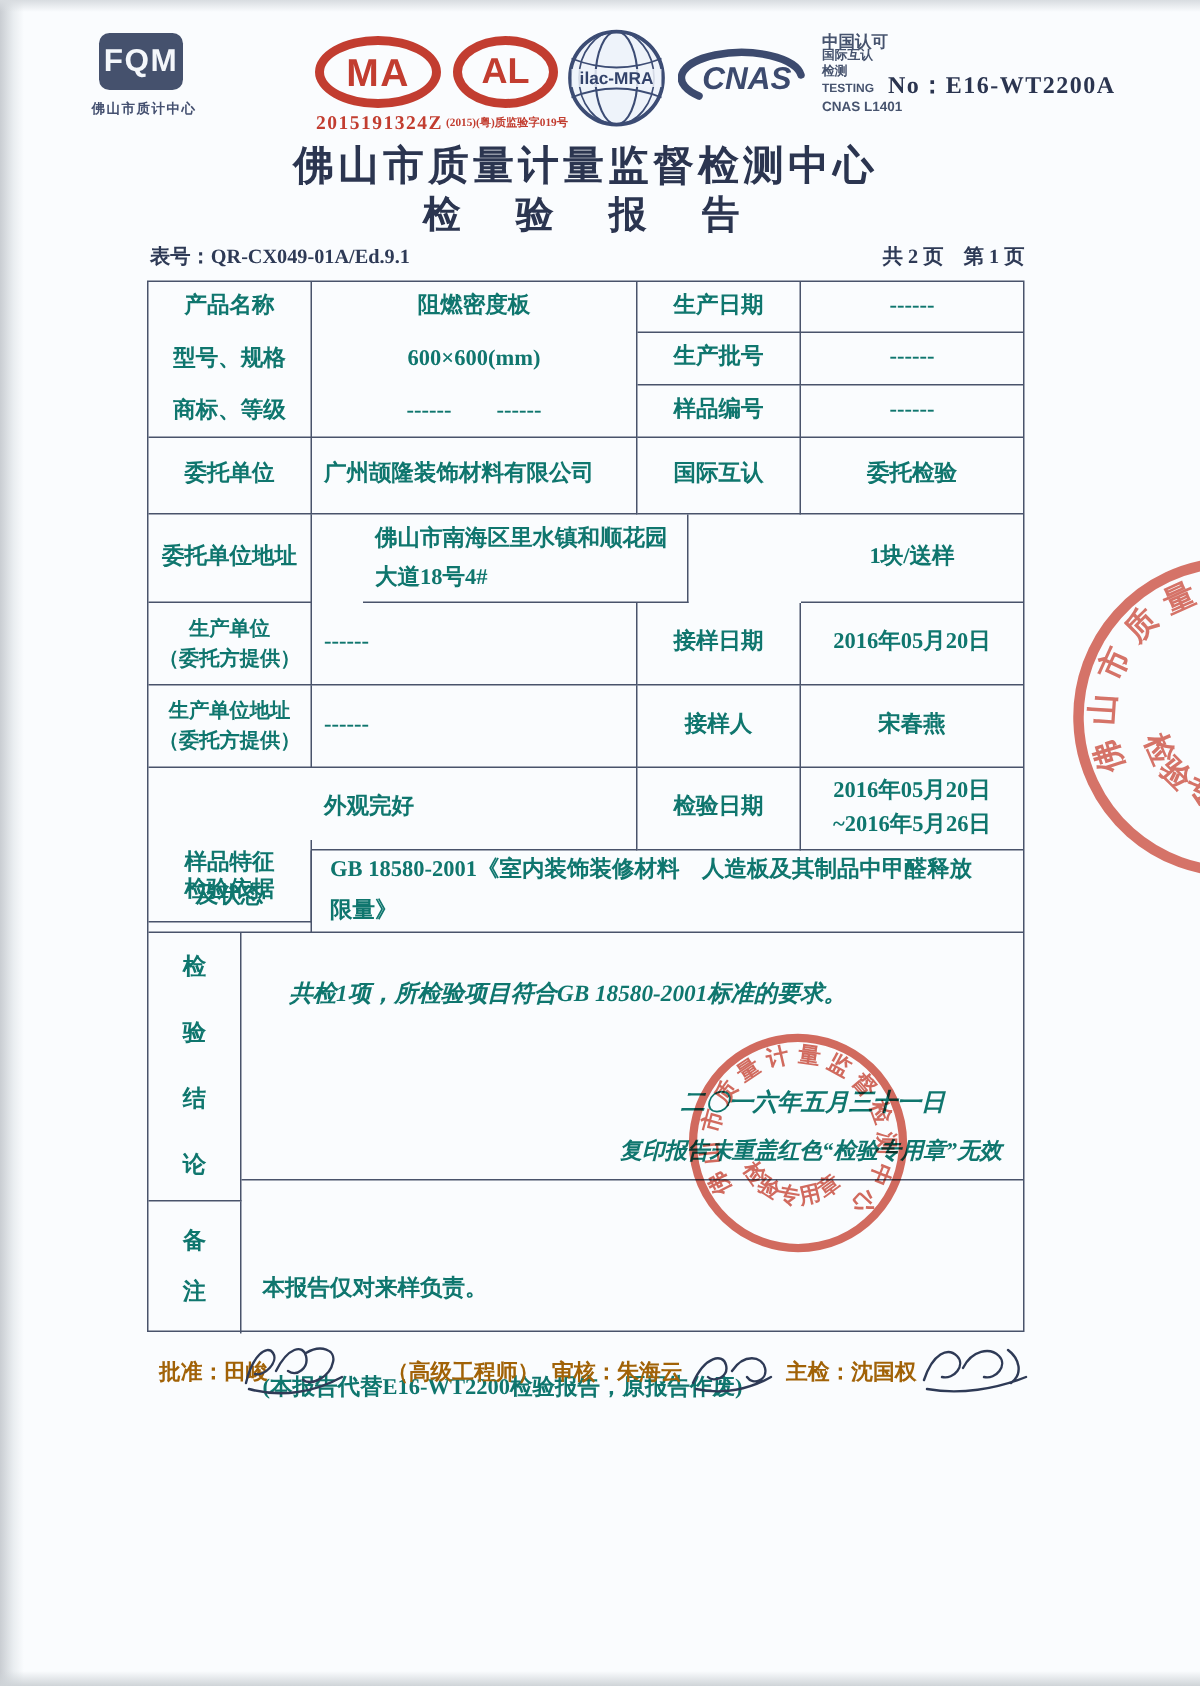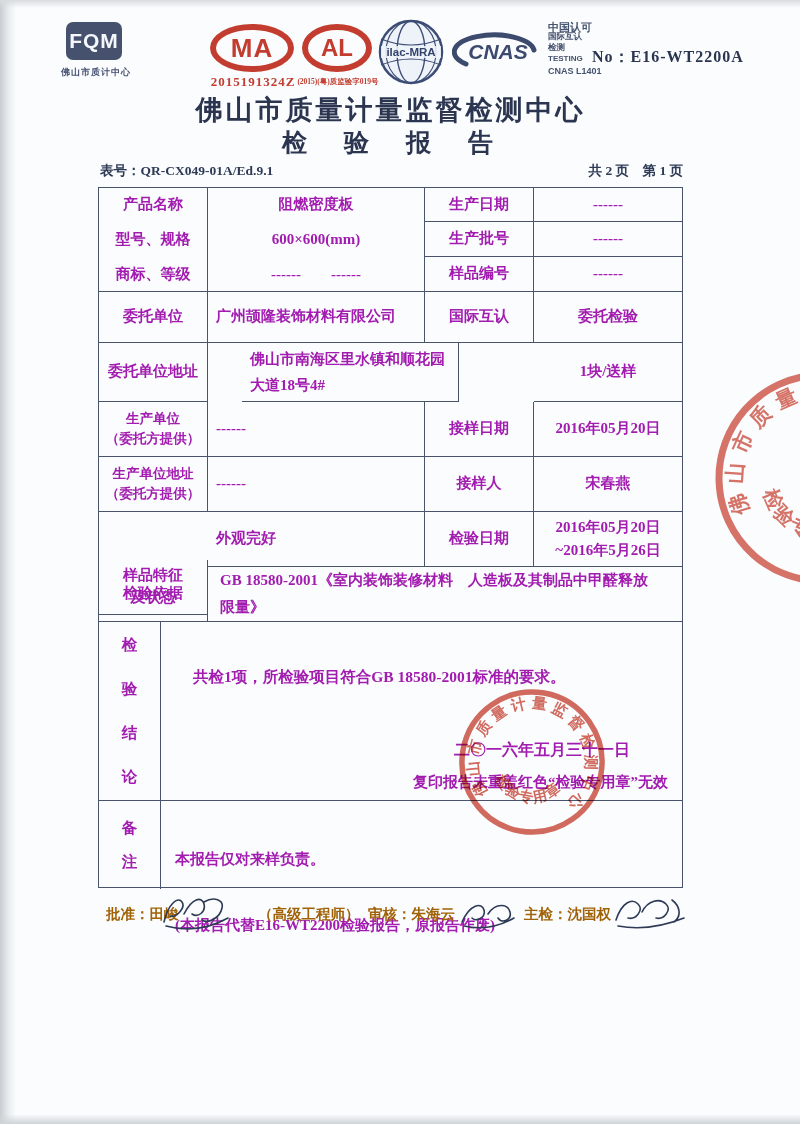--- a/index.html
+++ b/index.html
@@ -42,21 +42,21 @@
   .doc-title{left:98px;top:126px;width:585px;text-align:center;font-size:25px;
     font-weight:700;letter-spacing:6px;color:#2b3550;}
   .meta-left{left:100px;top:162px;font-size:13.5px;font-weight:600;}
   .meta-right{right:117px;top:162px;font-size:13.5px;font-weight:600;}
 
   
   .tbl{left:98px;top:187px;width:585px;height:701px;border:1.7px solid #49536b;box-sizing:border-box;}
   .cell{position:absolute;box-sizing:border-box;
     border-right:1.5px solid #49536b;border-bottom:1.5px solid #49536b;
     display:flex;align-items:center;justify-content:center;
-    text-align:center;font-size:15px;font-weight:600;color:#a21caf;
+    text-align:center;font-size:15px;font-weight:600;color:#0f766e;
     white-space:pre-line;line-height:1.45;padding:2px 6px;}
   .cell.left{justify-content:flex-start;text-align:left;padding:2px 8px;}
   .cell.nr{border-right:none;}
   .cell.nb{border-bottom:none;}
   .cell.bold{font-weight:700;}
   .cell.sm{font-size:13.5px;}
   .lh35{line-height:35px;}
   .lh26{line-height:26px;}
   .vlabel{line-height:44px;font-size:15.5px;}
   .vlabel2{line-height:34px;font-size:15.5px;}
@@ -161,21 +161,21 @@
 ~2016年5月26日</div>
 
     <div class="cell" style="left:0;top:379px;width:109px;height:55px;">检验依据</div>
     <div class="cell nr left bold" style="left:109px;top:379px;width:474px;height:55px;line-height:27px;padding-left:12px;">GB 18580-2001《室内装饰装修材料　人造板及其制品中甲醛释放
 限量》</div>
 
     <div class="cell vlabel" style="left:0;top:434px;width:62px;height:179px;">检
 验
 结
 论</div>
-    <div class="cell nr ccontent" style="left:62px;top:434px;width:521px;height:179px;">
+    <div class="cell nr ccontent" style="left:62px;top:420px;width:521px;height:179px;font-style:italic;">
       <div class="c-text">共检1项，所检验项目符合GB 18580-2001标准的要求。</div>
       <div class="c-date">二〇一六年五月三十一日</div>
       <div class="c-note">复印报告未重盖红色“检验专用章”无效</div>
     </div>
 
     <div class="cell nb vlabel2" style="left:0;top:613px;width:62px;height:88px;">备
 注</div>
     <div class="cell nr nb remark-body" style="left:62px;top:613px;width:521px;height:88px;">
       <div>本报告仅对来样负责。</div>
       <div>(本报告代替E16-WT2200检验报告，原报告作废)</div>

